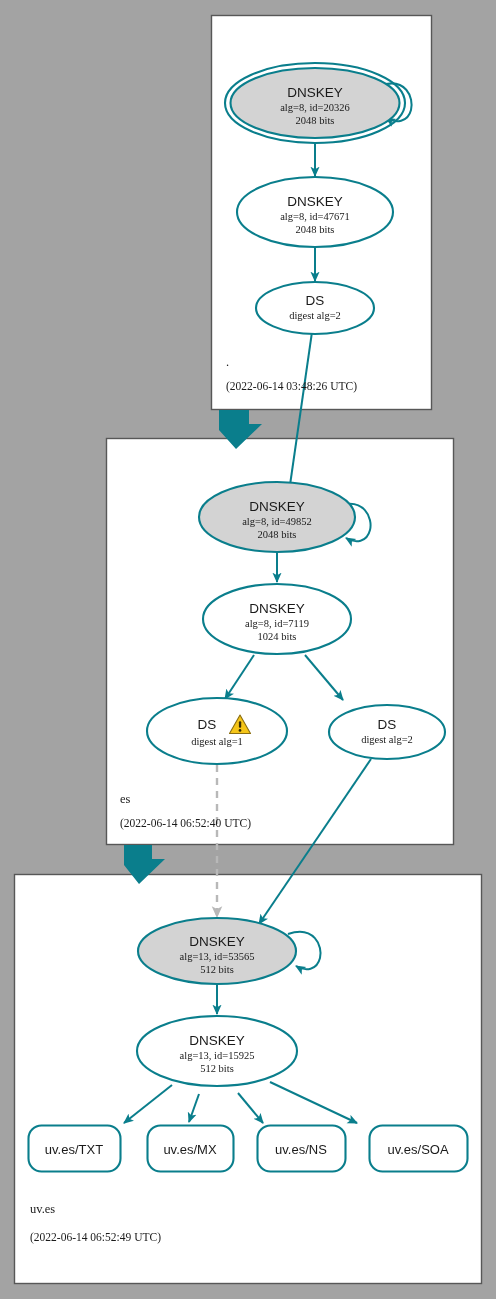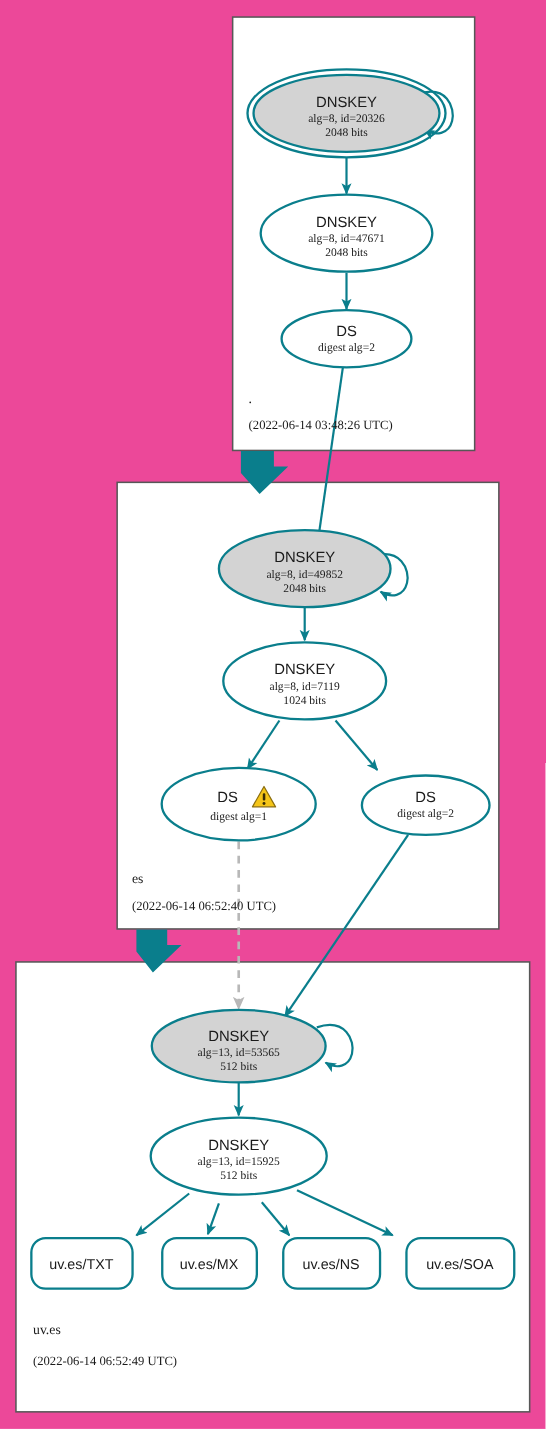--- a/index.html
+++ b/index.html
@@ -8,21 +8,21 @@
     padding: 0;
     background: #ffffff;
   }
   body {
     font-family: "Liberation Sans", sans-serif;
   }
   #canvas {
     position: relative;
     width: 496px;
     height: 1299px;
-    background: #ec4899;
+    background: #a3a3a3;
     overflow: hidden;
   }
   #graph-svg {
     position: absolute;
     left: 0;
     top: 0;
     width: 496px;
     height: 1299px;
   }
   .zone-box {

